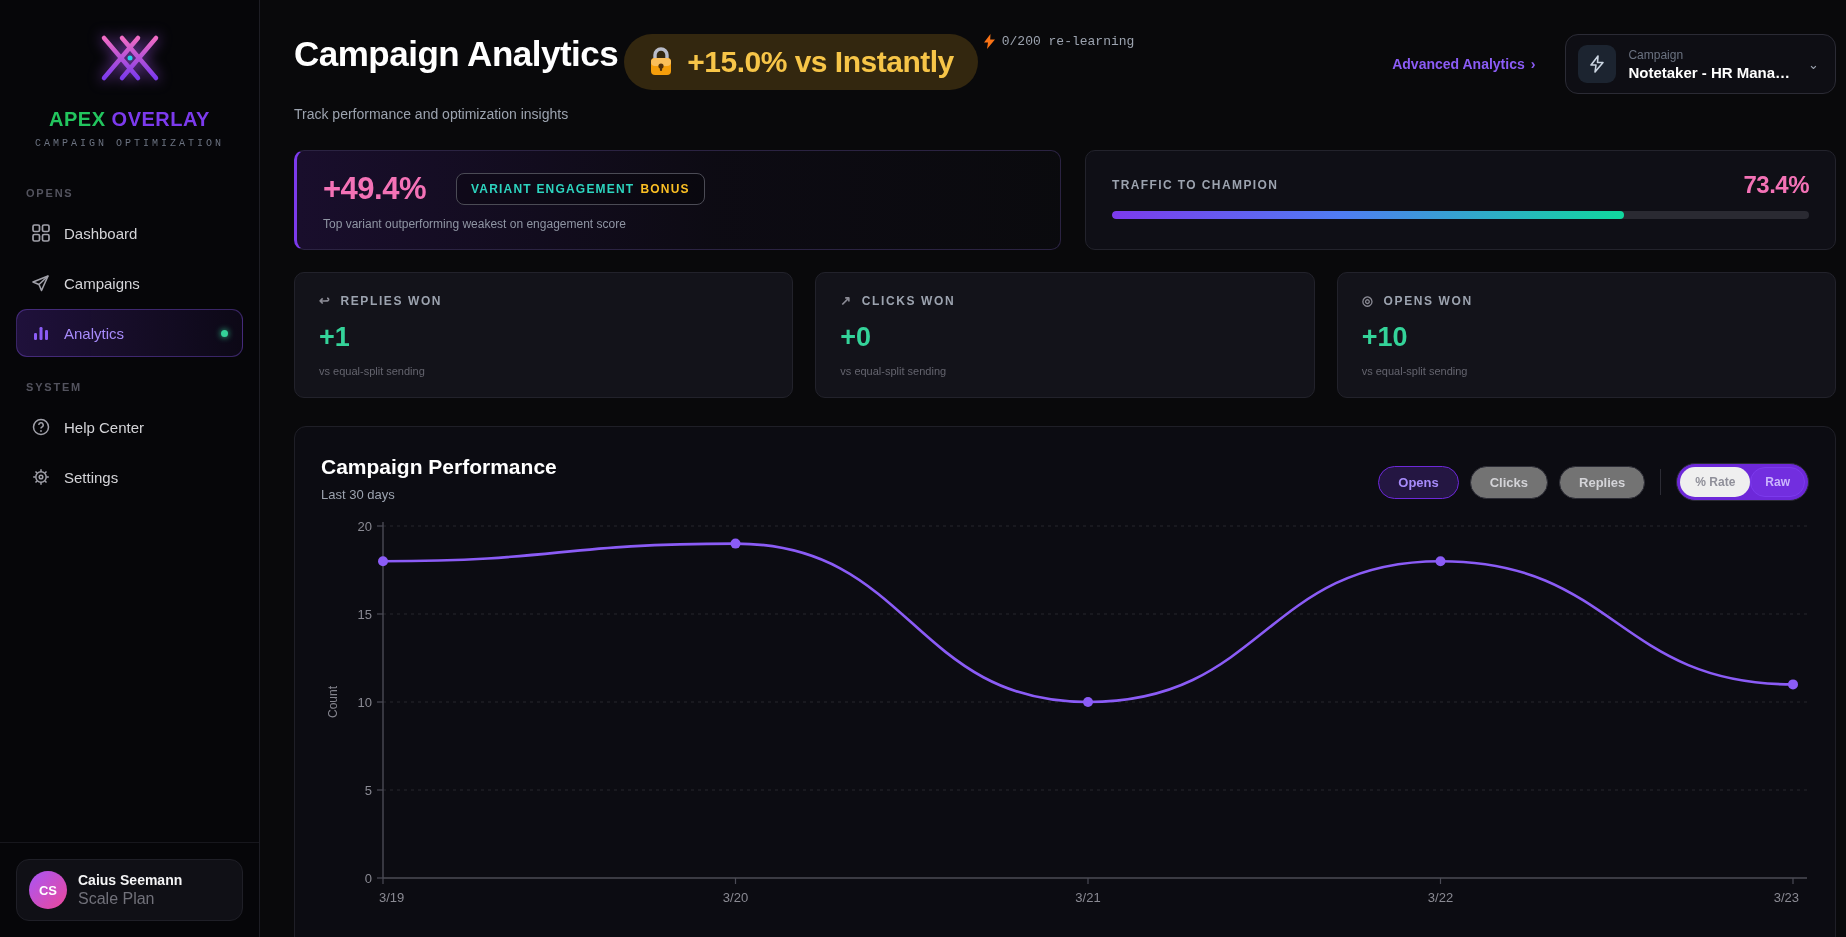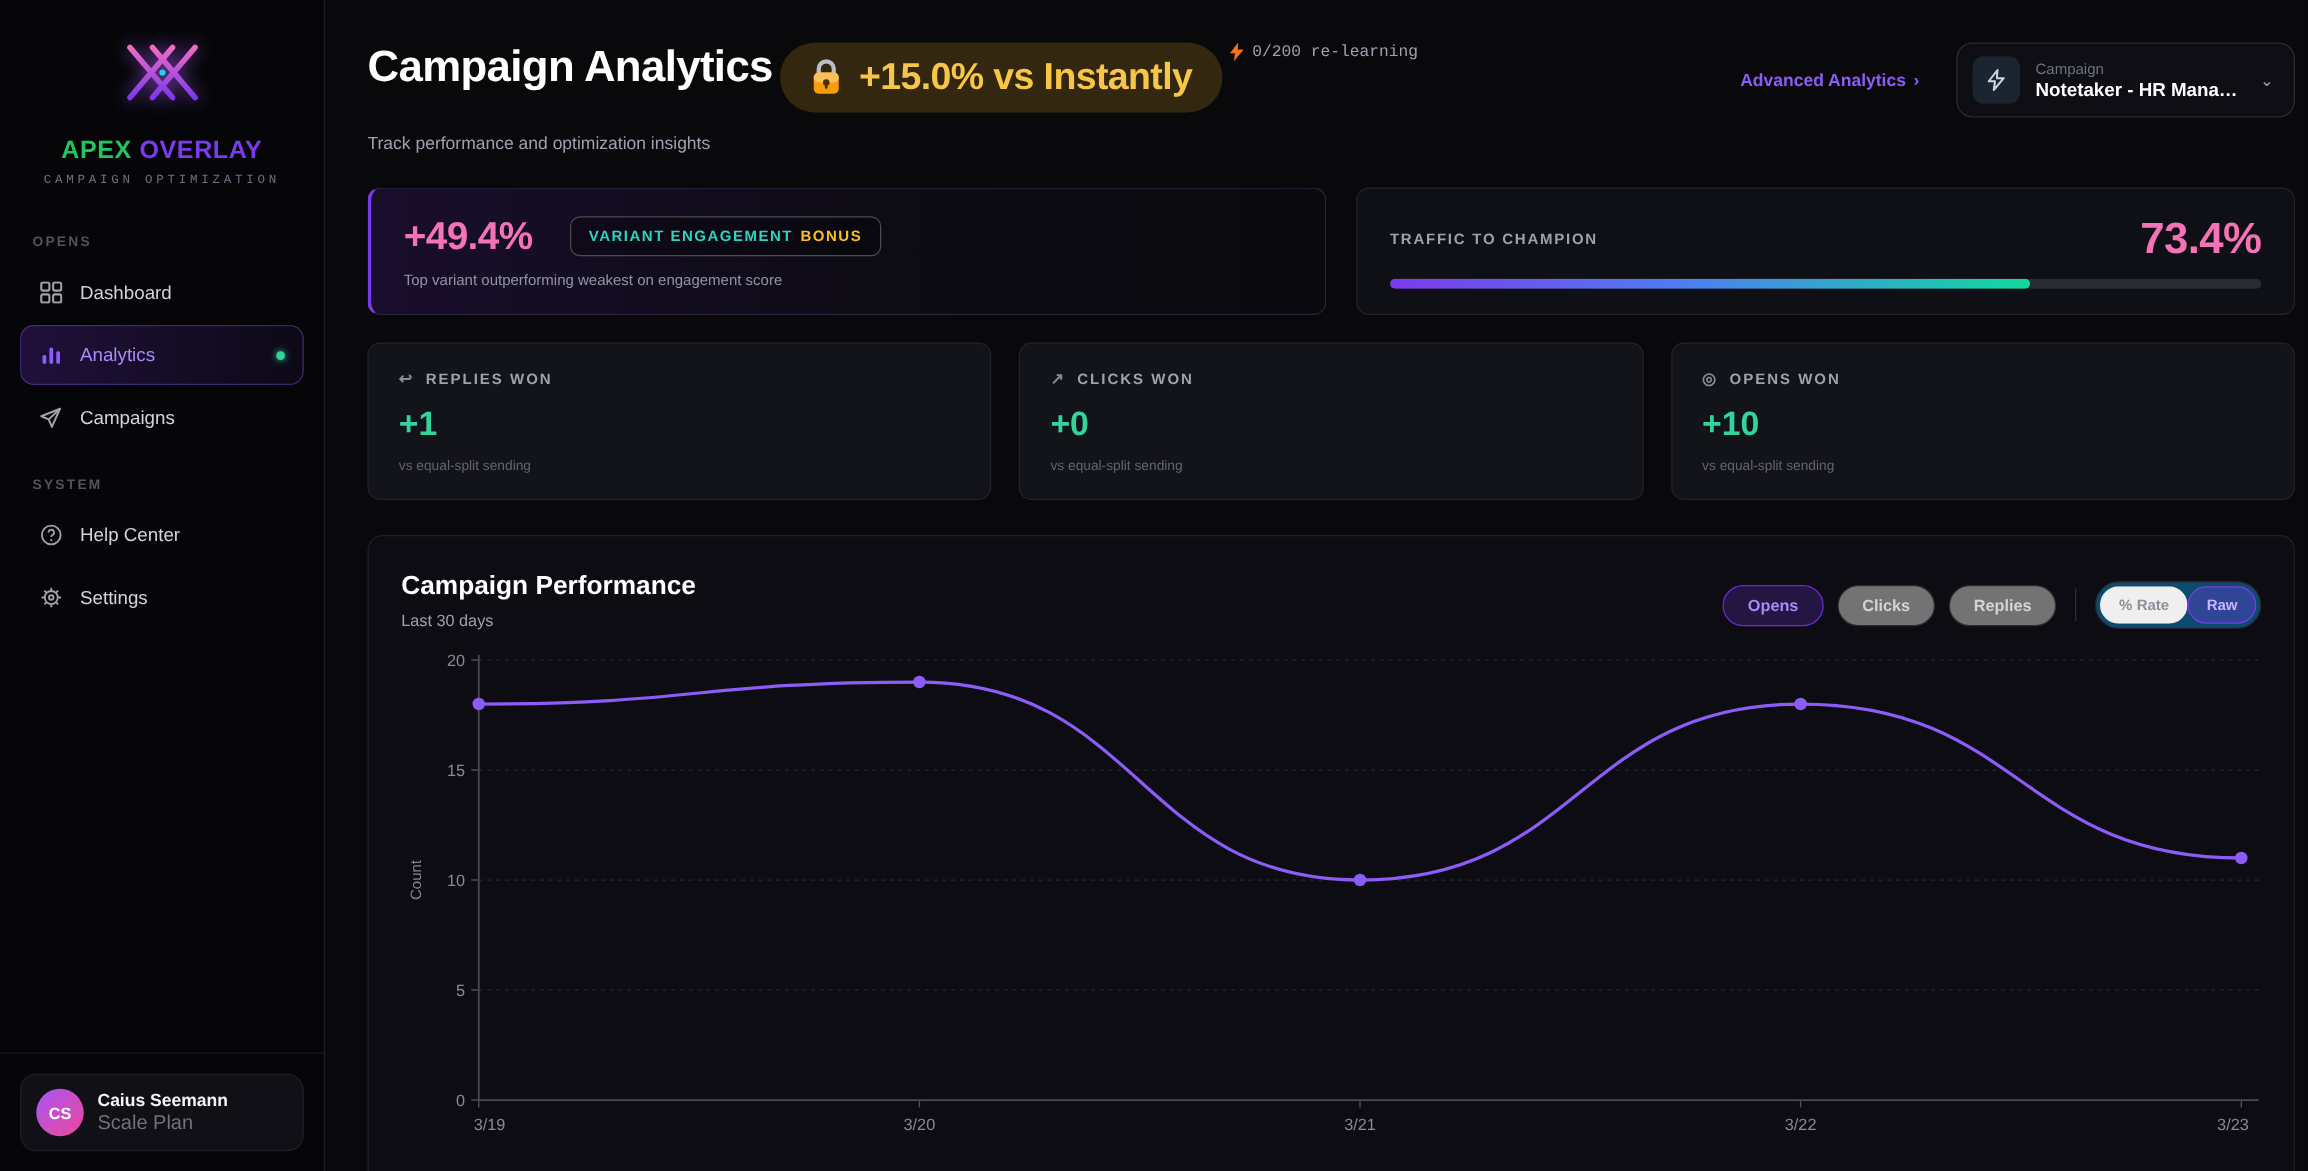--- a/index.html
+++ b/index.html
@@ -78,21 +78,21 @@
   .big-pct { font-size:31px; font-weight:800; color:#f472b6; letter-spacing:-.5px; }
   .veb-badge { border:1px solid #4b4b55; background:rgba(0,0,0,.25); border-radius:8px;
     padding:8px 14px; font-size:12px; font-weight:700; letter-spacing:1.2px;margin-left:12px; }
   .veb-badge .teal { color:#2dd4bf; }
   .veb-badge .gold { color:#fbbf24; margin-left:6px; }
   .uplift-cap { margin-top:10px; font-size:12px; color:#8f95a3; }
   .traffic-card { flex:1; border:1px solid #23232c; background:#0f0f16; border-radius:10px;
     padding:20px 26px; }
   .traffic-top { display:flex; align-items:center; justify-content:space-between; }
   .traffic-label { font-size:12px; font-weight:700; letter-spacing:1.4px; color:#9ca3af; }
-  .traffic-val { font-size:35px; font-weight:800; color:#f472b6; letter-spacing:-.5px; }
+  .traffic-val { font-size:24px; font-weight:800; color:#f472b6; letter-spacing:-.5px; }
   .bar-track { margin-top:12px; height:8px; border-radius:999px; background:#2a2a32; overflow:hidden; }
   .bar-fill { height:100%; border-radius:999px;
     background:linear-gradient(90deg,#7c3aed,#4f7df3 45%,#10d99e); }
 
   
   .stats-row { display:grid; grid-template-columns:1fr 1fr 1fr; gap:22px; margin-top:22px; }
   .stat-card { background:#13131a; border:1px solid #22222b; border-radius:10px; padding:20px 24px; }
   .stat-head { display:flex; align-items:center; gap:9px; font-size:12px; font-weight:700;
     letter-spacing:1.6px; color:#9ca3af; }
   .stat-head .sico { color:#8a8a94; font-size:13px; }
@@ -103,21 +103,21 @@
   .chart-card { margin-top:28px; background:#0c0c12; border:1px solid #1f1f27; border-radius:12px;
     padding:28px 26px 0; height:560px; }
   .chart-head { display:flex; align-items:flex-start; }
   .chart-title { font-size:21px; font-weight:800; color:#fff; }
   .chart-sub { margin-top:8px; font-size:13px; color:#9ca3af; }
   .chart-btns { margin-left:auto; display:flex; align-items:center; gap:11px; margin-top:8px; }
   .pill { padding:8px 19px; border-radius:999px; font-size:13px; font-weight:600;
     background:#737373; border:1px solid #2c2c35; color:#d4d4d8; cursor:pointer; }
   .pill.active { background:rgba(124,58,237,.22); border-color:#6d28d9; color:#a78bfa; }
   .vdiv { width:1px; height:26px; background:#2c2c35; margin:0 4px; }
-  .mode-group { display:flex; align-items:flex-end; background:#0c4a6e; border:1px solid #2a2a33;
+  .mode-group { display:flex; align-items:flex-end; background:#6d28d9; border:1px solid #2a2a33;
     border-radius:999px; padding:3px; }
   .mode-btn { padding:7px 14px; border-radius:999px; font-size:12px; font-weight:700;
     color:#8f8f99; cursor:pointer; border:1px solid transparent; }
   .mode-btn.active { background:rgba(124,58,237,.32); border-color:#7c3aed; color:#cbb6fd; }
   .chart-area { margin-top:16px; }
   svg text { font-family:"Liberation Sans", sans-serif; }
 </style>
 </head>
 <body>
 
@@ -152,39 +152,39 @@
           <span class="nico">
             <svg width="18" height="18" viewBox="0 0 18 18" fill="none" stroke="currentColor" stroke-width="1.7">
               <rect x="1" y="1" width="6.5" height="6.5" rx="1.5"></rect>
               <rect x="10.5" y="1" width="6.5" height="6.5" rx="1.5"></rect>
               <rect x="1" y="10.5" width="6.5" height="6.5" rx="1.5"></rect>
               <rect x="10.5" y="10.5" width="6.5" height="6.5" rx="1.5"></rect>
             </svg>
           </span>
           <span>Dashboard</span>
         </div>
+        <div class="nav-item">
+          <span class="nico">
+            <svg width="18" height="18" viewBox="0 0 18 18" fill="none" stroke="currentColor" stroke-width="1.6" stroke-linejoin="round">
+              <path d="M16 2 L1 8 L7 10.5 L9.5 16.5 Z"></path>
+              <path d="M16 2 L7 10.5"></path>
+            </svg>
+          </span>
+          <span>Campaigns</span>
+        </div>
         <div class="nav-item active">
           <span class="nico">
             <svg width="18" height="18" viewBox="0 0 18 18" fill="currentColor">
               <rect x="2" y="9" width="3" height="7" rx="1.2"></rect>
               <rect x="7.5" y="3" width="3" height="13" rx="1.2"></rect>
               <rect x="13" y="6" width="3" height="10" rx="1.2"></rect>
             </svg>
           </span>
           <span>Analytics</span>
           <span class="dot"></span>
-        </div>
-        <div class="nav-item">
-          <span class="nico">
-            <svg width="18" height="18" viewBox="0 0 18 18" fill="none" stroke="currentColor" stroke-width="1.6" stroke-linejoin="round">
-              <path d="M16 2 L1 8 L7 10.5 L9.5 16.5 Z"></path>
-              <path d="M16 2 L7 10.5"></path>
-            </svg>
-          </span>
-          <span>Campaigns</span>
         </div>
         <div class="nav-label">SYSTEM</div>
         <div class="nav-item">
           <span class="nico">
             <svg width="18" height="18" viewBox="0 0 18 18" fill="none" stroke="currentColor" stroke-width="1.5">
               <circle cx="9" cy="9" r="7.5"></circle>
               <path d="M6.8 7 a2.2 2.2 0 1 1 3 2.1 c-.7.3-.8.8-.8 1.4"></path>
               <circle cx="9" cy="13" r=".9" fill="currentColor" stroke="none"></circle>
             </svg>
           </span>

